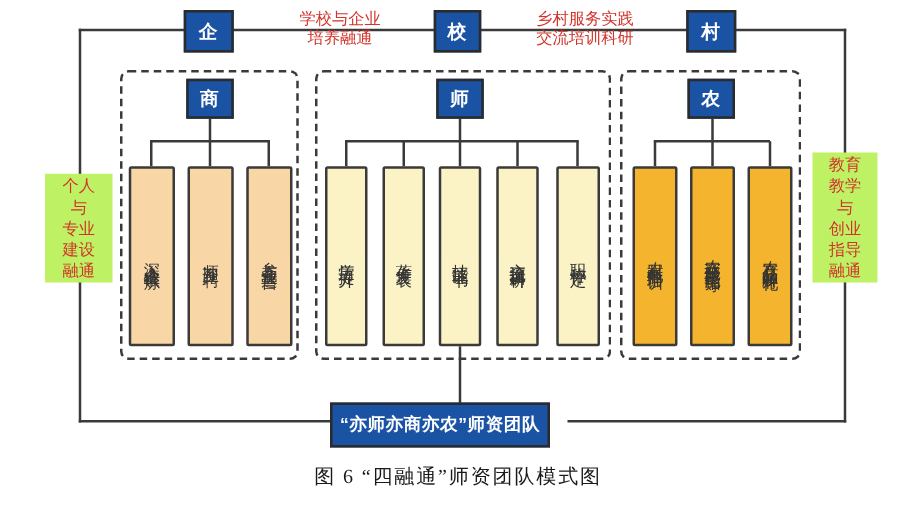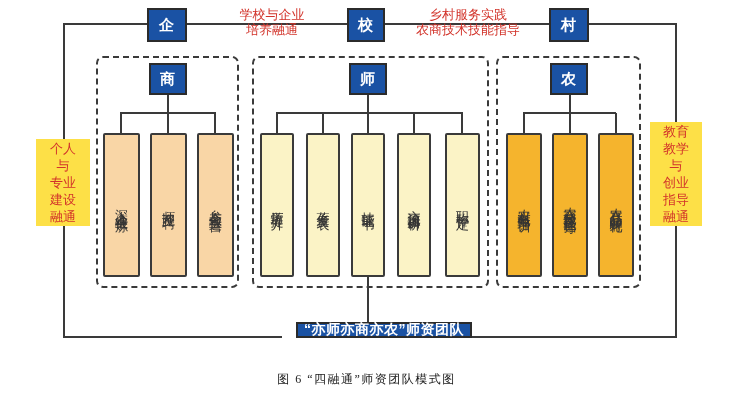--- a/index.html
+++ b/index.html
@@ -73,29 +73,29 @@
   .redlabel {
     position: absolute;
     color: #d2332a;
     font-weight: normal;
     font-size: 13px;
     text-align: center;
     white-space: pre-line;
     z-index: 4;
   }
   .redlabel.top { line-height: 15px; }
-  .redlabel.side { line-height: 17px; background: #fde047; padding: 1px 0; }
+  .redlabel.side { line-height: 17px; background: #bef264; padding: 1px 0; }
 
   .caption {
     position: absolute;
     left: 0; right: 0;
     top: 371px;
     text-align: center;
     font-family: "Liberation Serif", "DejaVu Serif", serif;
-    font-size: 12px;
+    font-size: 16px;
     color: #1a1a1a;
     letter-spacing: 1.5px;
     z-index: 4;
   }
 </style>
 </head>
 <body>
 
 <div class="canvas">
 
@@ -134,21 +134,21 @@
   <div class="node small" style="left:347px; top:8px; width:38px; height:34px;">校</div>
   <div class="node small" style="left:549px; top:8px; width:40px; height:34px;">村</div>
 
   <div class="node small" style="left:149px; top:63px; width:38px; height:32px;">商</div>
   <div class="node small" style="left:349px; top:63px; width:38px; height:32px;">师</div>
   <div class="node small" style="left:550px; top:63px; width:38px; height:32px;">农</div>
 
   <div class="redlabel top" style="left:222px; top:7px; width:100px;">学校与企业
 培养融通</div>
   <div class="redlabel top" style="left:408px; top:7px; width:120px;">乡村服务实践
-农商技术技能指导</div>
+交流培训科研</div>
   <div class="redlabel side" style="left:36px; top:139px; width:54px;">个人
 与
 专业
 建设
 融通</div>
   <div class="redlabel side" style="left:650px; top:122px; width:52px;">教育
 教学
 与
 创业
 指导
@@ -183,17 +183,17 @@
   <div class="child fill-amber" style="left:506px; width:36px;">
     <span class="vtext">农村电商培训</span>
   </div>
   <div class="child fill-amber" style="left:552px; width:36px;">
     <span class="vtext">农商技术技能指导</span>
   </div>
   <div class="child fill-amber" style="left:598px; width:36px;">
     <span class="vtext">农产品品牌孵化</span>
   </div>
 
-  <div class="node wide" style="left:296px; top:322px; width:176px; height:16px;">“亦师亦商亦农”师资团队</div>
+  <div class="node wide" style="left:264px; top:322px; width:176px; height:36px;">“亦师亦商亦农”师资团队</div>
 
   <div class="caption">图 6  “四融通”师资团队模式图</div>
 
 </div>
 
 </body></html>

